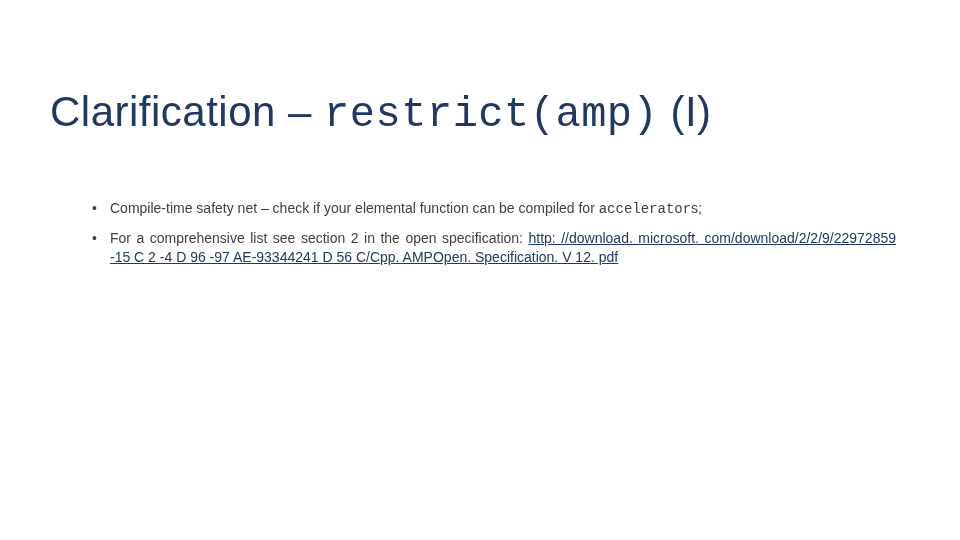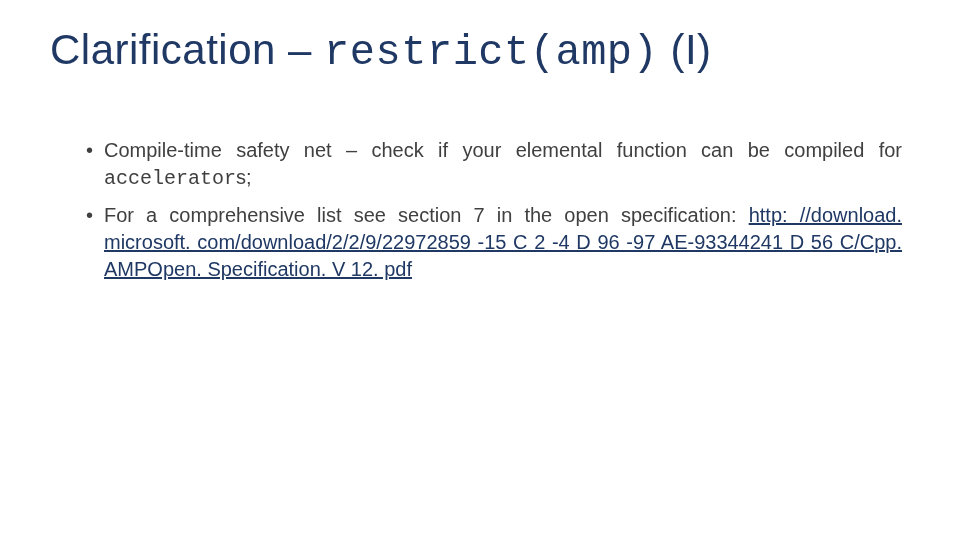--- a/index.html
+++ b/index.html
@@ -10,38 +10,38 @@
     background: #ffffff;
     font-family: "Segoe UI Light", "Segoe UI", Arial, sans-serif;
     color: #404040;
     overflow: hidden;
   }
   .slide {
     position: relative;
     width: 960px;
     height: 540px;
     box-sizing: border-box;
-    padding: 26px 50px 0 50px;
+    padding: 88px 50px 0 50px;
   }
   .title {
     font-size: 42px;
     font-weight: 300;
     color: #1F3864;
     margin: 0 0 60px 0;
     letter-spacing: 0.5px;
   }
   .title .code {
     font-family: Consolas, "Courier New", monospace;
     font-weight: 400;
   }
   .bullets {
     list-style: none;
-    margin: 8px;
+    margin: 14px;
     padding: 0 0 0 28px;
-    font-size: 20px;
+    font-size: 14px;
     color: #404040;
   }
   .bullets > li {
     position: relative;
     padding-left: 18px;
     margin-bottom: 10px;
     text-align: justify;
     line-height: 1.35;
     font-weight: 300;
   }
@@ -65,16 +65,16 @@
 <div class="slide">
   <h1 class="title">
     <span>Clarification – </span><span class="code">restrict(amp)</span><span> (I)</span>
   </h1>
 
   <ul class="bullets">
     <li>
       <span>Compile-time safety net – check if your elemental function can be compiled for </span><span class="code-inline">accelerator</span><span>s;</span>
     </li>
     <li>
-      <span>For a comprehensive list see section 7 in the open specification: </span><span class="link">http: //download. microsoft. com/download/2/2/9/22972859 -15 C 2 -4 D 96 -97 AE-93344241 D 56 C/Cpp. AMPOpen. Specification. V 12. pdf</span>
+      <span>For a comprehensive list see section 2 in the open specification: </span><span class="link">http: //download. microsoft. com/download/2/2/9/22972859 -15 C 2 -4 D 96 -97 AE-93344241 D 56 C/Cpp. AMPOpen. Specification. V 12. pdf</span>
     </li>
   </ul>
 </div>
 
 </body></html>

